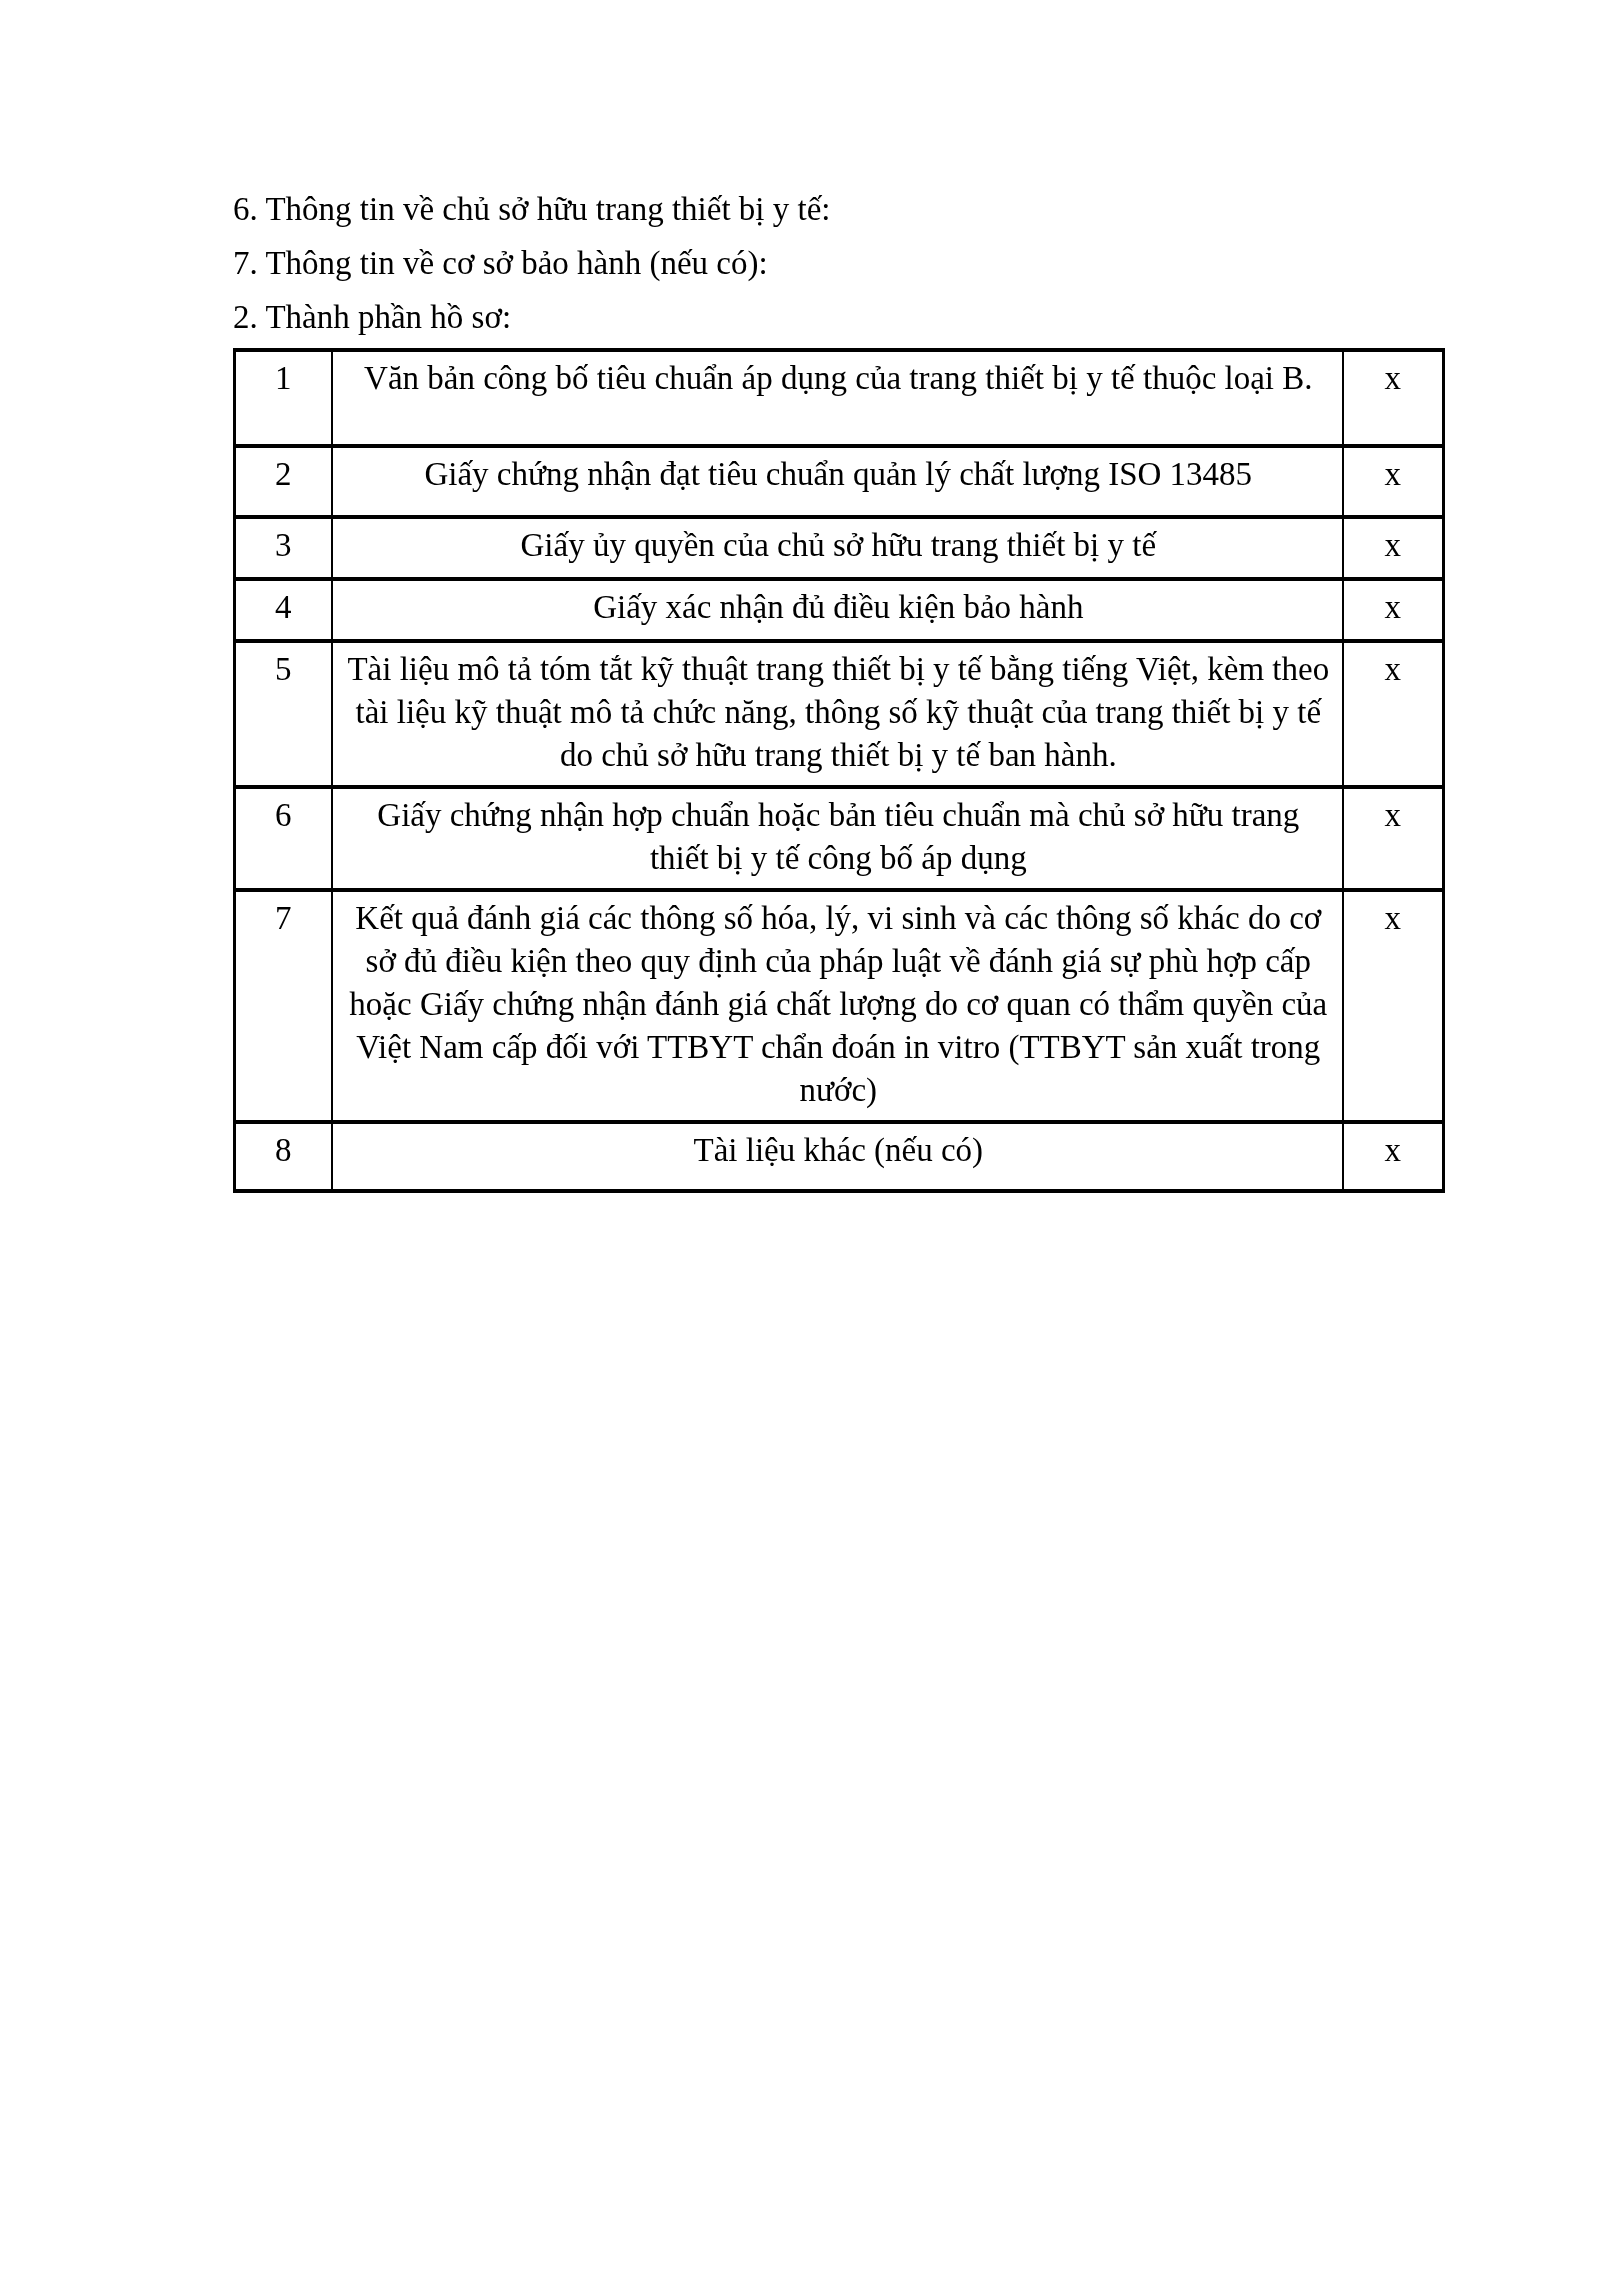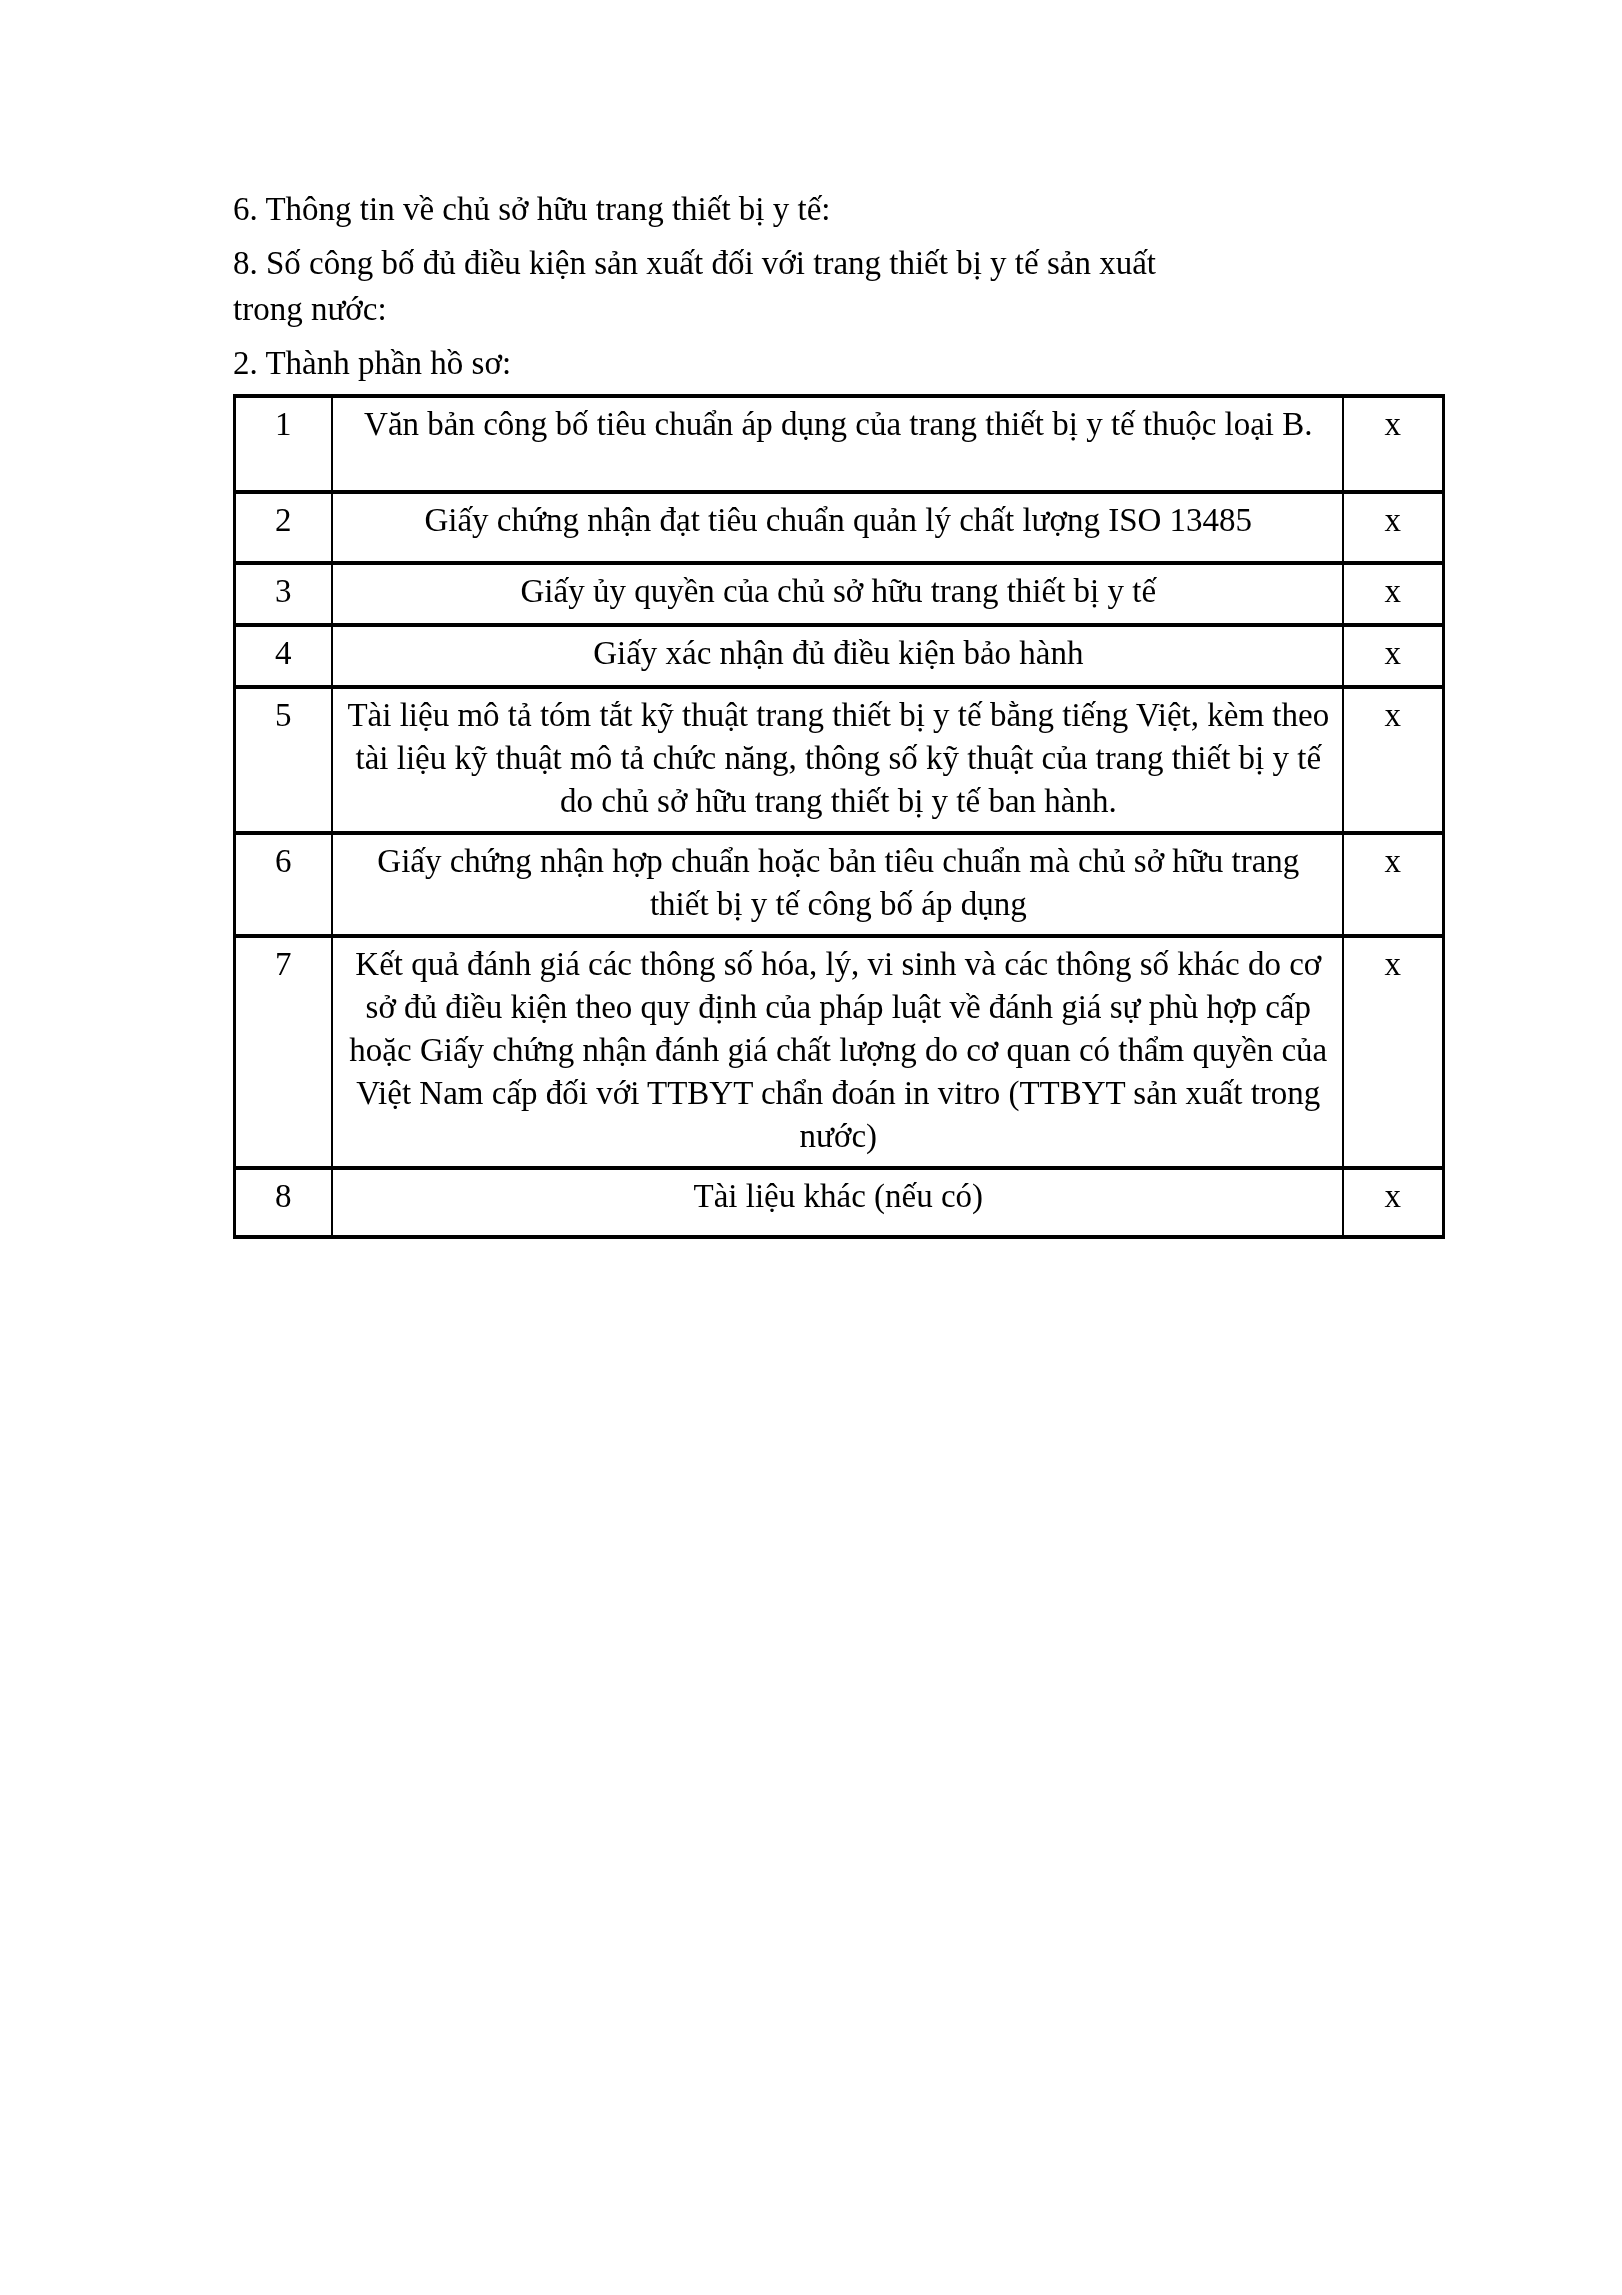--- a/index.html
+++ b/index.html
@@ -63,21 +63,21 @@
   tr:nth-child(6) { height: 96px; }
   tr:nth-child(7) { height: 211px; }
   tr:nth-child(8) { height: 69px; }
 </style>
 </head>
 <body>
 
 <div class="page">
 
   <p class="doc-line">6. Thông tin về chủ sở hữu trang thiết bị y tế:</p>
-  <p class="doc-line">8. Số công bố đủ điều kiện sản xuất đối với trang thiết bị y tế sản xuất trong nước:</p>
+  <p class="doc-line">7. Thông tin về cơ sở bảo hành (nếu có):</p>
   <p class="doc-line">2. Thành phần hồ sơ:</p>
 
   <table class="dossier">
     <colgroup>
       <col style="width:97px">
       <col style="width:1011px">
       <col style="width:101px">
     </colgroup>
     <tbody id="dossier-body">
         <tr>

